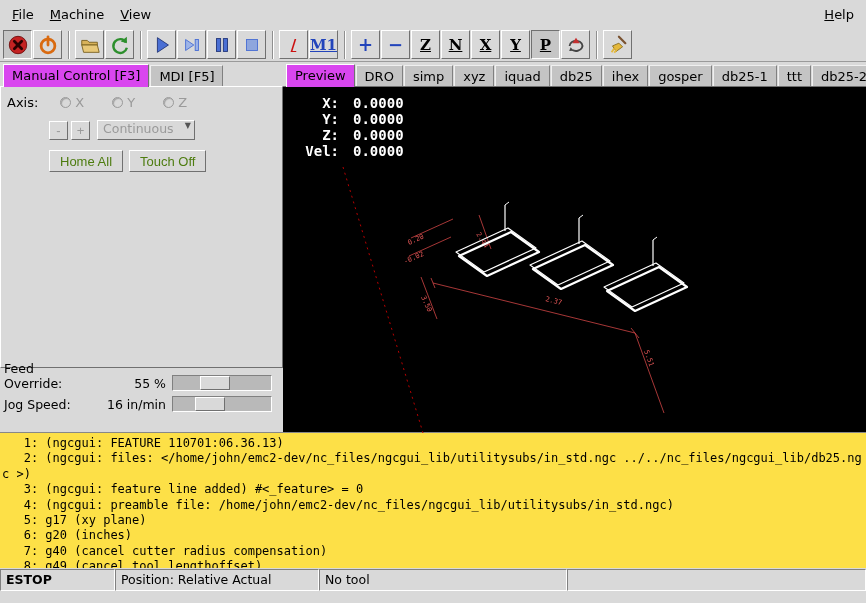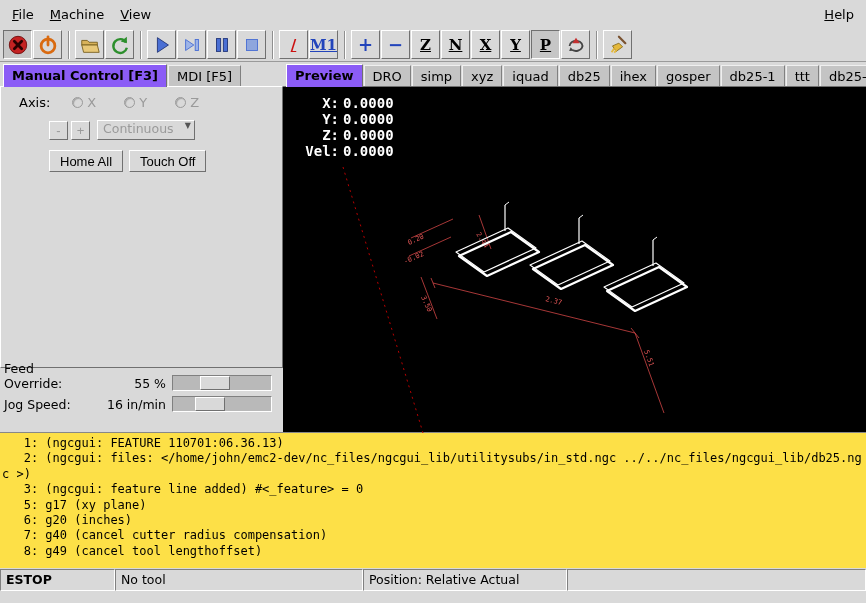--- a/index.html
+++ b/index.html
@@ -35,45 +35,45 @@
   .big-glyph { font-size:18px; font-weight:bold; text-decoration:none !important; }
   
   #main { height:370px; display:flex; }
   
   .tabs { display:flex; align-items:flex-end; height:24px; padding-left:3px; position:relative; }
   .tab {
     padding:3px 8px 2px; margin-right:1px; font-size:13px;
     background:#c4c4c4; border:1px solid; border-color:#efefef #808080 #808080 #efefef;
     border-bottom:none; white-space:nowrap; cursor:default;
   }
-  .tab.active { background:#8b5cf6; padding-bottom:4px; margin-bottom:-1px; z-index:2; position:relative; border-color:#ffffff #707070 transparent #ffffff;font-weight:bold; }
+  .tab.active { background:#d946ef; padding-bottom:4px; margin-bottom:-1px; z-index:2; position:relative; border-color:#ffffff #707070 transparent #ffffff; }
   
   #left-panel { width:283px; display:flex; flex-direction:column; }
   #left-frame {
     height:282px; background:#d9d9d9;
     border:1px solid; border-color:#ffffff #707070 #707070 #ffffff;
     padding:8px 6px;
   }
-  .row { display:flex; align-items:center; margin-bottom:10px;margin-left:12px; }
+  .row { display:flex; align-items:center; margin-bottom:10px; }
   .dis { color:#9a9a9a; }
   .radio { width:11px; height:11px; border-radius:50%; background:#d9d9d9; border:1px solid #9a9a9a; box-shadow:inset 1px 1px 1px rgba(0,0,0,.25); margin-right:4px; }
   .radio-group { display:flex; align-items:center; margin-left:22px; gap:0; }
   .radio-opt { display:flex; align-items:center; margin-right:28px; }
   .small-btn {
     width:19px; height:19px; font-size:13px; color:#9a9a9a;
     background:#d9d9d9; border:1px solid; border-color:#ffffff #707070 #707070 #ffffff; margin-right:3px;
   }
   .combo {
     width:98px; height:20px; margin-left:4px;
     background:#d9d9d9; border:1px solid; border-color:#ffffff #707070 #707070 #ffffff;
     display:flex; align-items:flex-start; padding-left:5px; font-size:12.5px;
   }
   .combo .arrow { margin-left:auto; margin-right:3px; font-size:8px; color:#555; }
   .wide-btn {
-    height:22px; padding:0 10px; margin-right:6px; font-size:13px; color:#000000;
+    height:22px; padding:0 10px; margin-right:6px; font-size:13px; color:#4d7c0f;
     background:#d9d9d9; border:1px solid; border-color:#ffffff #707070 #707070 #ffffff;
   }
   #left-sliders { height:64px; padding:2px 4px 0 4px; }
   .slider-row { display:flex; align-items:flex-end; height:21px; }
   .slider-label { width:92px; font-size:12.5px; }
   .slider-value { width:76px; text-align:right; font-size:12.5px; padding-right:6px; }
   .trough {
     width:100px; height:16px; background:#b9b9b9;
     border:1px solid; border-color:#808080 #ffffff #ffffff #808080; position:relative;
   }
@@ -84,21 +84,21 @@
   
   #right-panel { width:583px; display:flex; flex-direction:column; }
   #canvas {
     height:346px; background:#000; position:relative;
     border-top:1px solid #707070;
   }
   #canvas svg { position:absolute; left:0; top:0; }
   .readout { position:absolute; left:8px; top:8px; font-family:"DejaVu Sans Mono", monospace; font-weight:bold; font-size:14px; color:#ffffff; line-height:16px; }
   .ro-row { display:flex; }
   .ro-l { width:48px; text-align:right; }
-  .ro-v { margin-left:4px; }
+  .ro-v { margin-left:14px; }
   .dim { fill:#e05555; font-size:7px; font-family:"DejaVu Sans Mono", monospace; }
   
   #gcode {
     height:136px; background:#fde047; border-top:1px solid #888;
     font-family:"DejaVu Sans Mono", monospace; font-size:12px; line-height:15.4px;
     padding:3px 0 0 2px; overflow:hidden;
   }
   .gline { white-space:pre-wrap; word-break:break-all; }
   
   #statusbar { height:23px; display:flex; align-items:stretch; background:#d9d9d9; padding-top:1px; }
@@ -347,24 +347,25 @@
         </div>
       </div>
     </div>
   </div>
 </div>
 
 <div id="gcode">
   <div class="gline">   1: (ngcgui: FEATURE 110701:06.36.13)</div>
   <div class="gline">   2: (ngcgui: files: &lt;/home/john/emc2-dev/nc_files/ngcgui_lib/utilitysubs/in_std.ngc ../../nc_files/ngcgui_lib/db25.ngc &gt;)</div>
   <div class="gline">   3: (ngcgui: feature line added) #&lt;_feature&gt; = 0</div>
+  <div class="gline">   4: (ngcgui: preamble file: /home/john/emc2-dev/nc_files/ngcgui_lib/utilitysubs/in_std.ngc)</div>
   <div class="gline">   5: g17 (xy plane)</div>
   <div class="gline">   6: g20 (inches)</div>
   <div class="gline">   7: g40 (cancel cutter radius compensation)</div>
   <div class="gline">   8: g49 (cancel tool lengthoffset)</div>
 </div>
 
 <div id="statusbar">
   <div class="status-cell sc1">ESTOP</div>
+  <div class="status-cell sc3">Position: Relative Actual</div>
   <div class="status-cell sc2">No tool</div>
-  <div class="status-cell sc3">Position: Relative Actual</div>
   <div class="status-cell sc4"></div>
 </div>
 
 </body></html>

